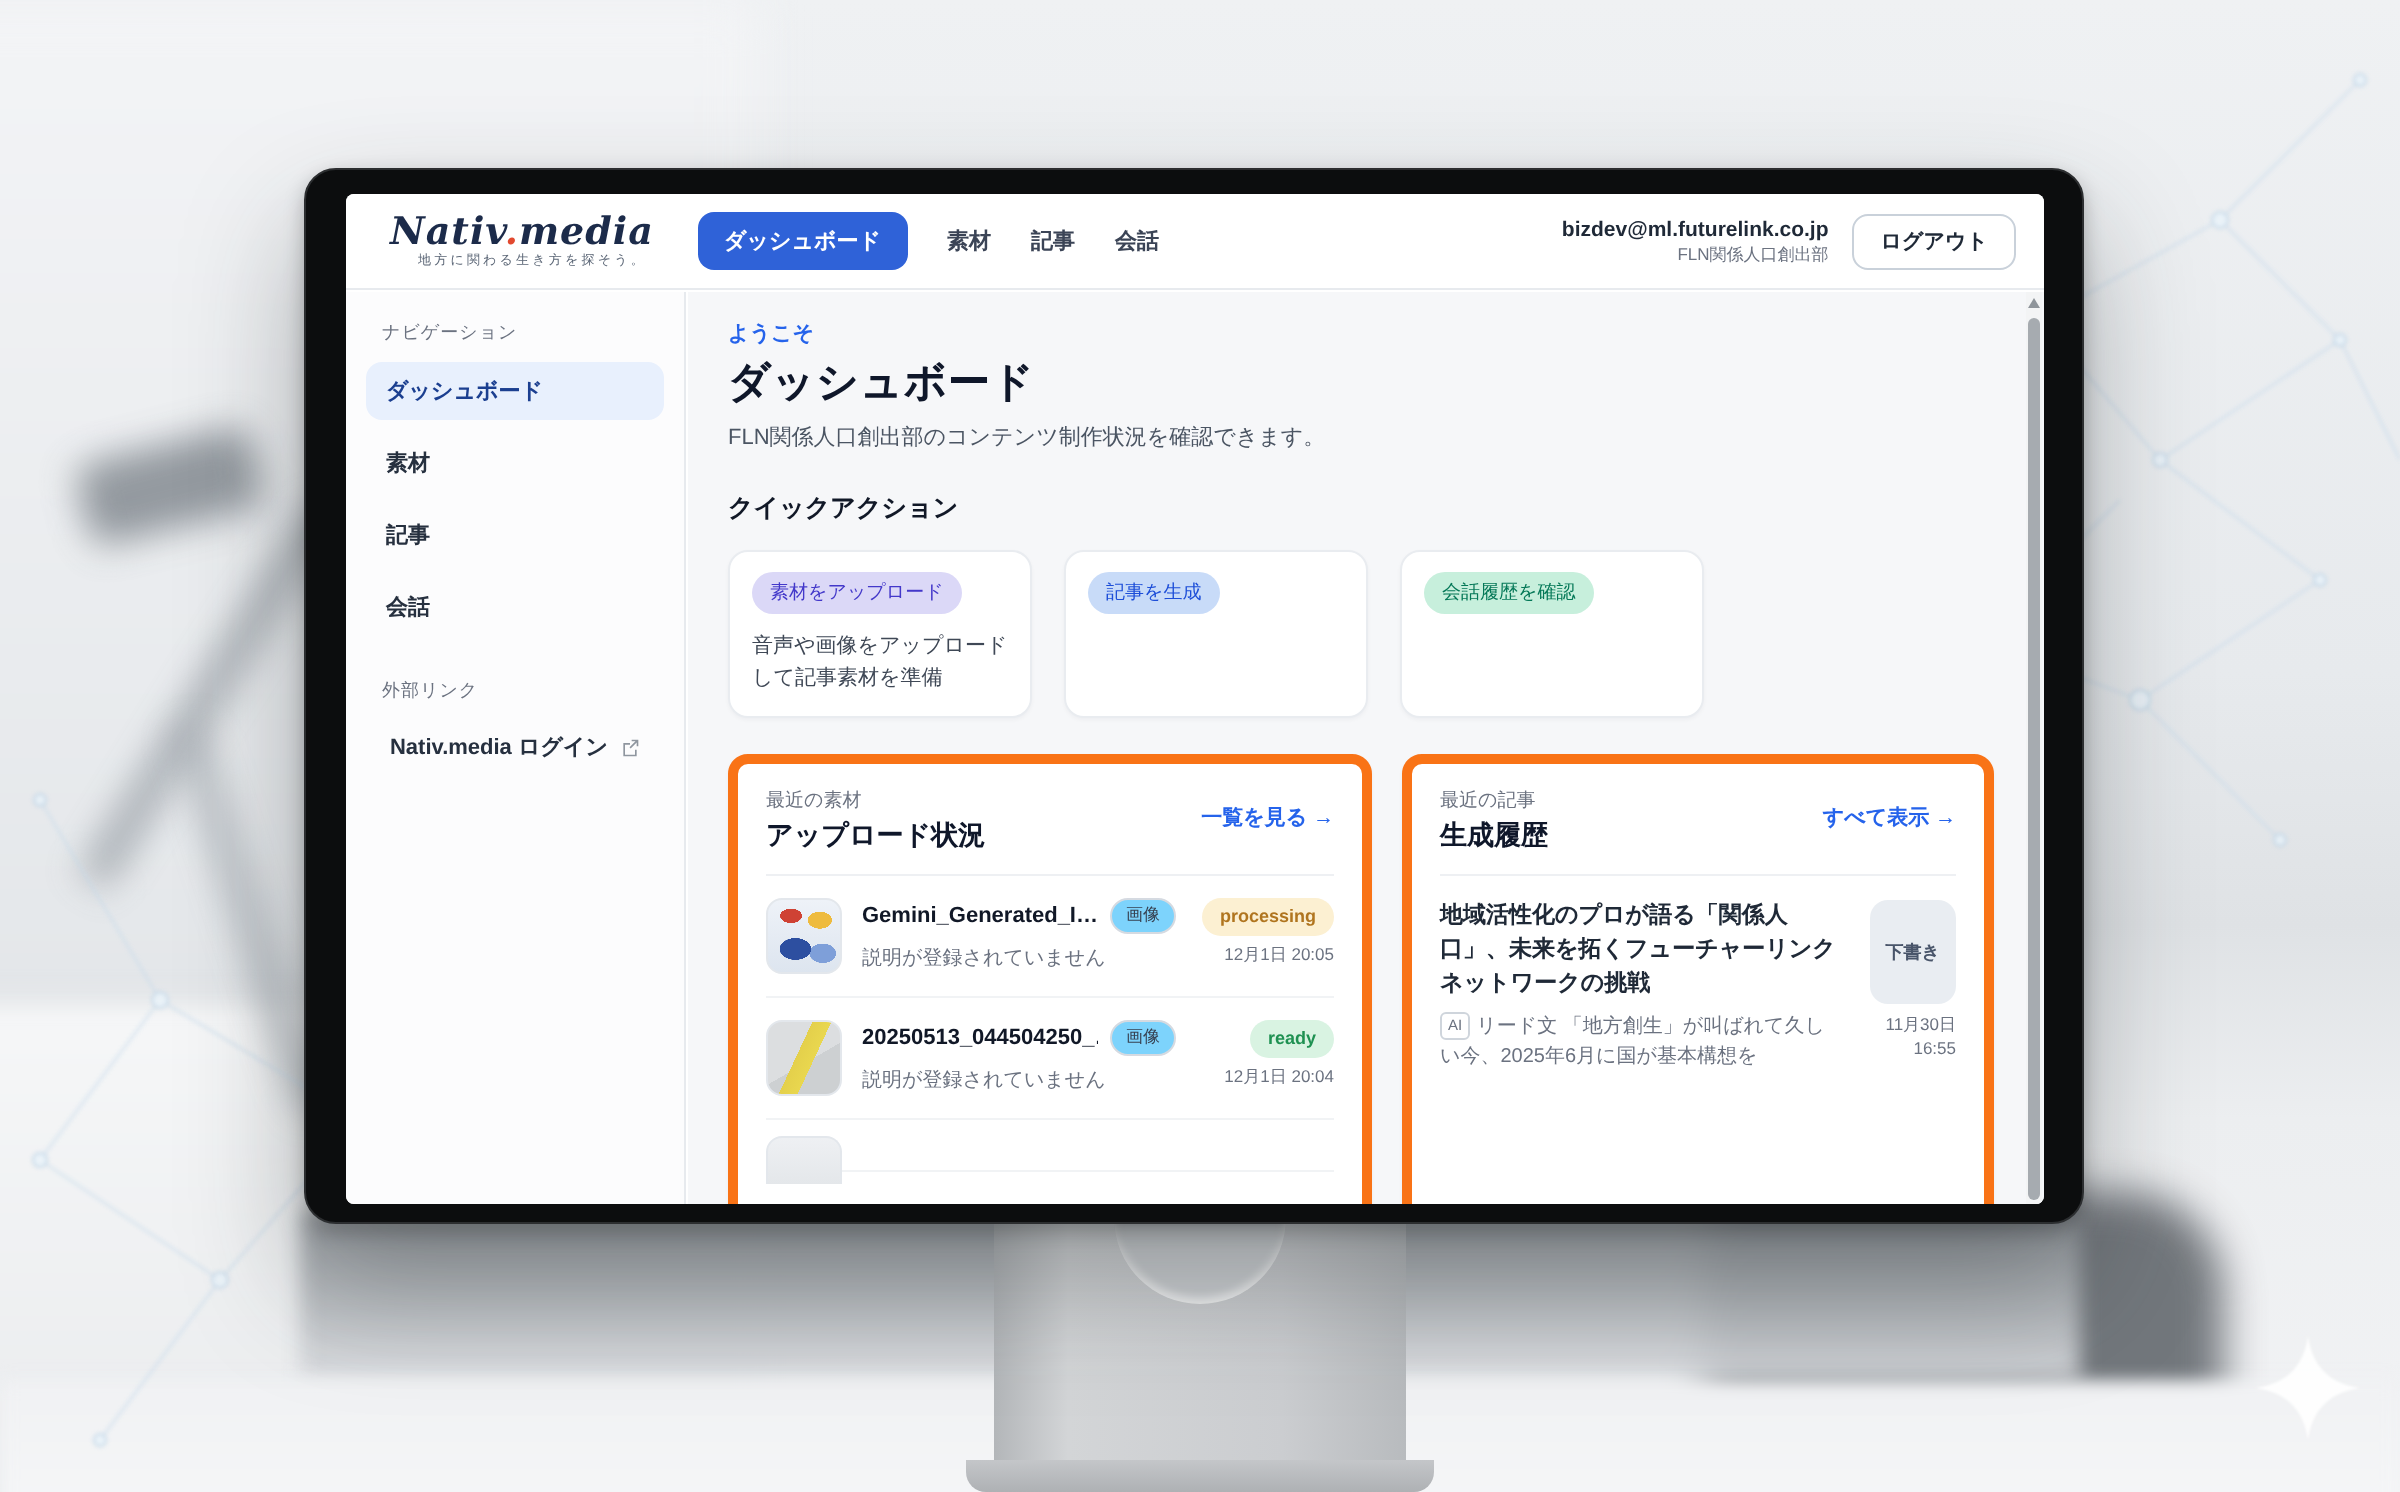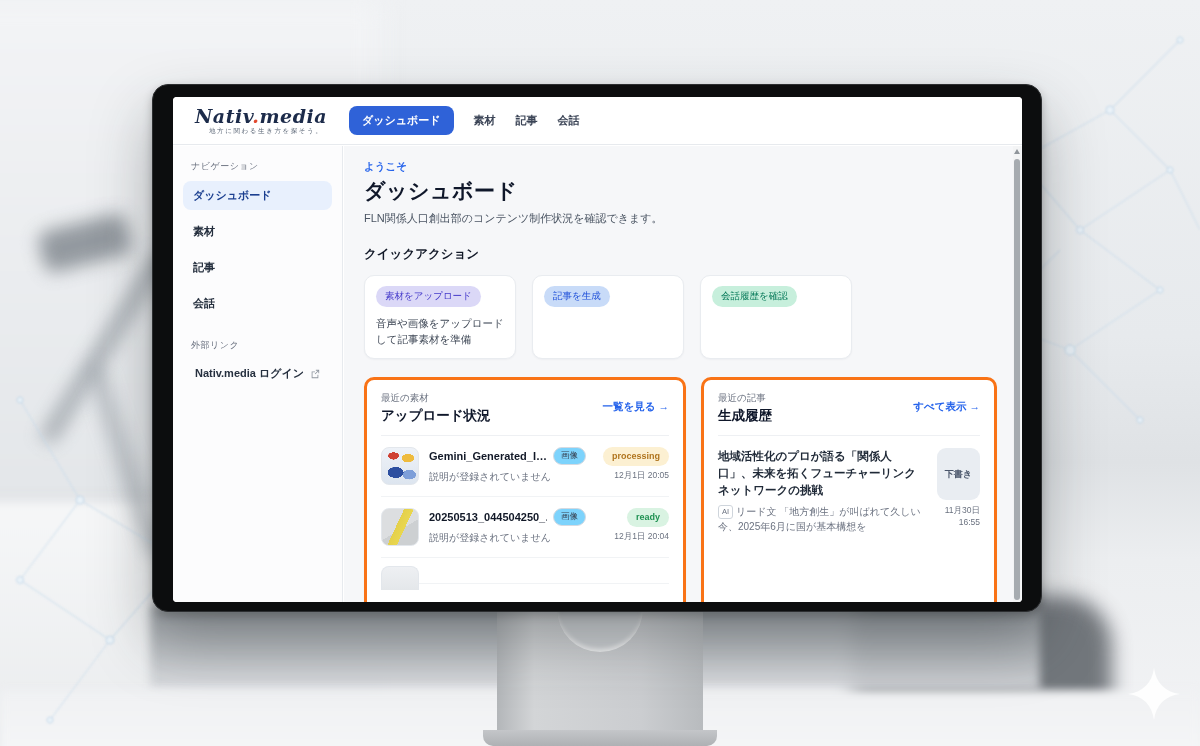--- a/index.html
+++ b/index.html
@@ -71,21 +71,21 @@
   .h1 { font-size:21px; font-weight:800; color:#0f172a; margin-top:3px; letter-spacing:.5px; }
   .desc { font-size:11px; color:#4b5563; margin-top:6px; }
   .qa-title { font-size:12.5px; font-weight:800; color:#111827; margin-top:20px; }
   .qa-row { display:flex; gap:16px; margin-top:12px; }
   .qa-card { width:152px; background:#fff; border:1px solid #e9ecf0; border-radius:10px; padding:10px 11px;
              box-shadow:0 1px 2px rgba(15,23,42,.04); cursor:pointer; }
   .qa-badge { display:inline-block; padding:4px 9px; border-radius:11px; font-size:9.5px; font-weight:400; }
   .qa-text { font-size:10.5px; color:#3f4856; line-height:1.55; margin-top:8px; }
 
   .cards-row { display:flex; gap:15px; margin-top:18px; }
-  .panel { background:#fff; border:3px solid #f97316; border-radius:10px; box-shadow:0 1px 2px rgba(15,23,42,.04); padding:12px 14px 0 14px; height:300px; }
+  .panel { background:#fff; border:5px solid #f97316; border-radius:10px; box-shadow:0 1px 2px rgba(15,23,42,.04); padding:12px 14px 0 14px; height:300px; }
   .panel-uploads { width:322px; }
   .panel-articles { width:296px; }
   .panel-head { display:flex; justify-content:space-between; align-items:flex-start; padding-bottom:10px; border-bottom:1px solid #eef0f3; }
   .eyebrow { font-size:9.5px; color:#6b7280; }
   .panel-title { font-size:13.5px; font-weight:800; color:#0f172a; margin-top:2px; }
   .panel-link { font-size:10.5px; font-weight:700; color:#2563eb; cursor:pointer; margin-top:8px; white-space:nowrap; }
 
   .u-item { display:flex; gap:10px; padding:11px 0; border-bottom:1px solid #f1f3f5; }
   .thumb { width:38px; height:38px; border-radius:8px; flex:0 0 38px; border:1px solid #e3e7ec; }
   .thumb-map { background:
@@ -184,20 +184,27 @@
         <div class="logo-wrap">
           <div class="logo"><span>Nativ</span><span class="dot">.</span><span>media</span></div>
           <div class="tagline">地方に関わる生き方を探そう。</div>
         </div>
         <div class="nav-tabs">
           <button class="tab active">ダッシュボード</button>
           <button class="tab">素材</button>
           <button class="tab">記事</button>
           <button class="tab">会話</button>
         </div>
+        <div class="hdr-right">
+          <div class="who">
+            <div class="email">bizdev@ml.futurelink.co.jp</div>
+            <div class="org">FLN関係人口創出部</div>
+          </div>
+          <button class="logout">ログアウト</button>
+        </div>
       </div>
 
       <div class="sidebar">
         <div class="side-label">ナビゲーション</div>
         <div class="side-item active">ダッシュボード</div>
         <div class="side-item">素材</div>
         <div class="side-item">記事</div>
         <div class="side-item">会話</div>
         <div class="side-gap"></div>
         <div class="side-label">外部リンク</div>

